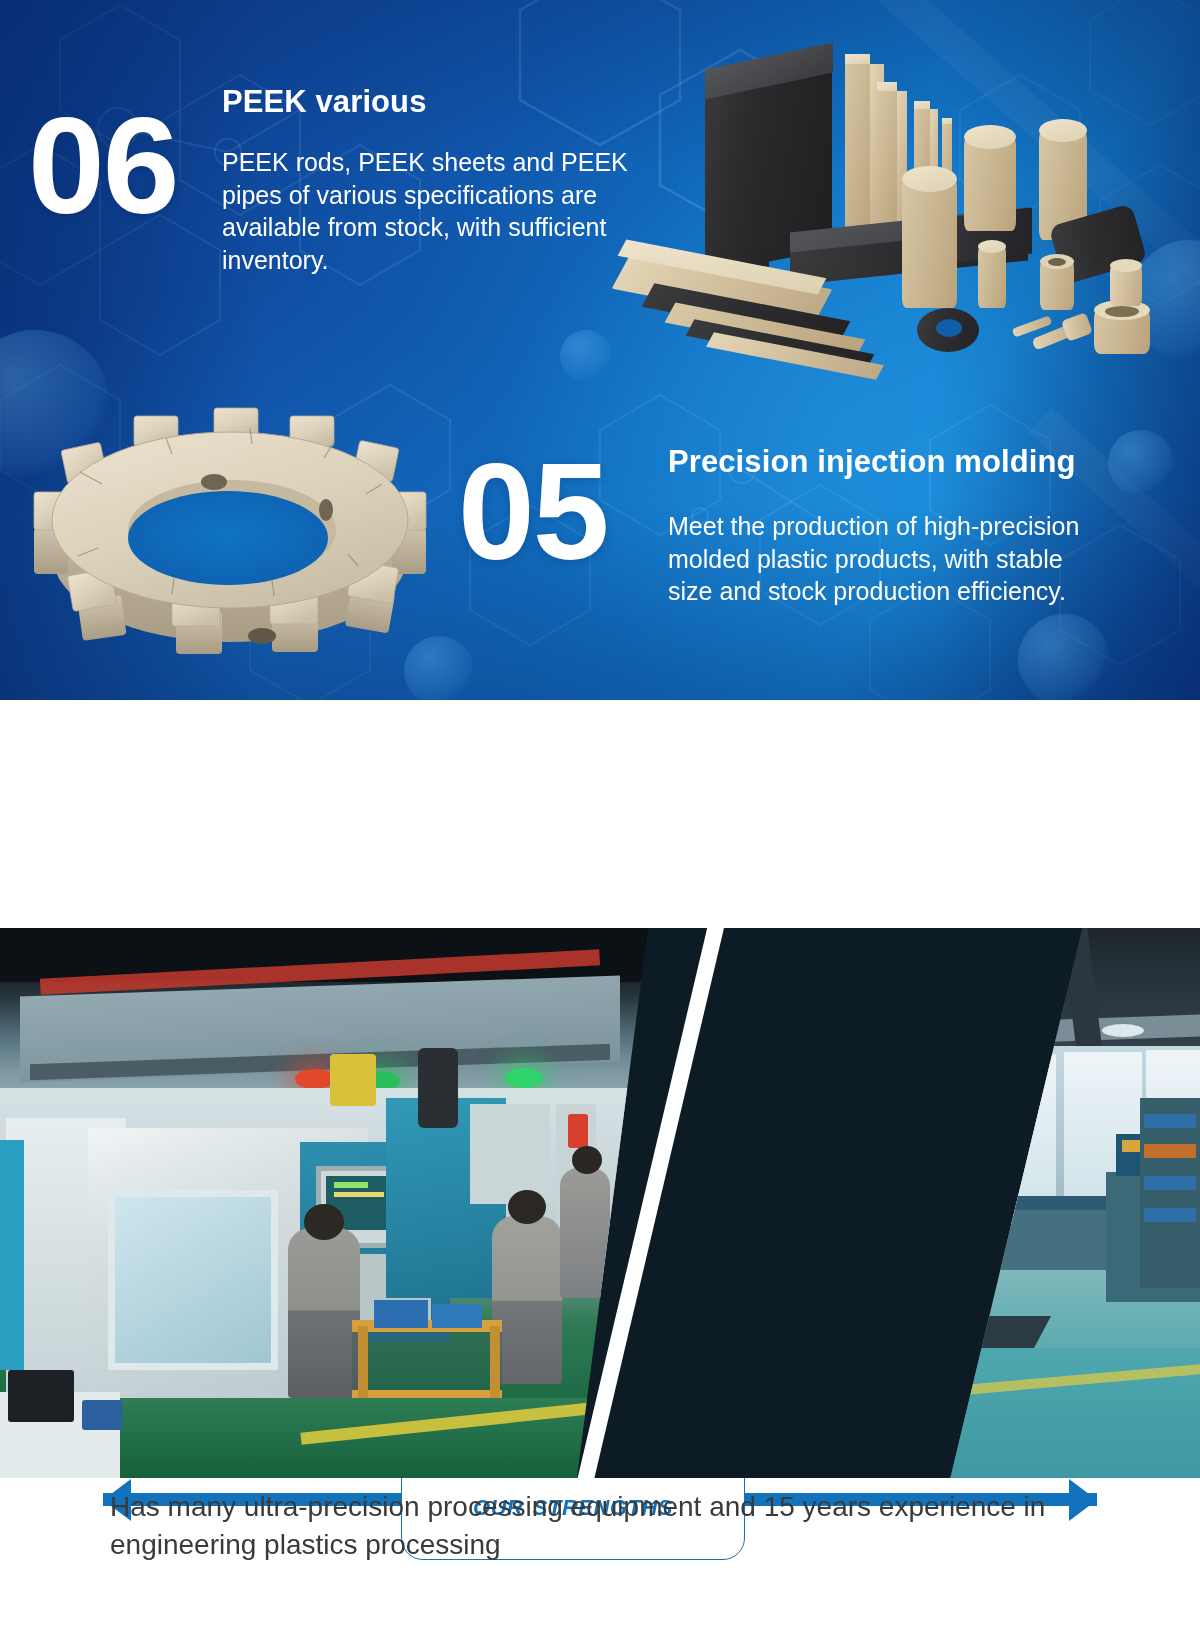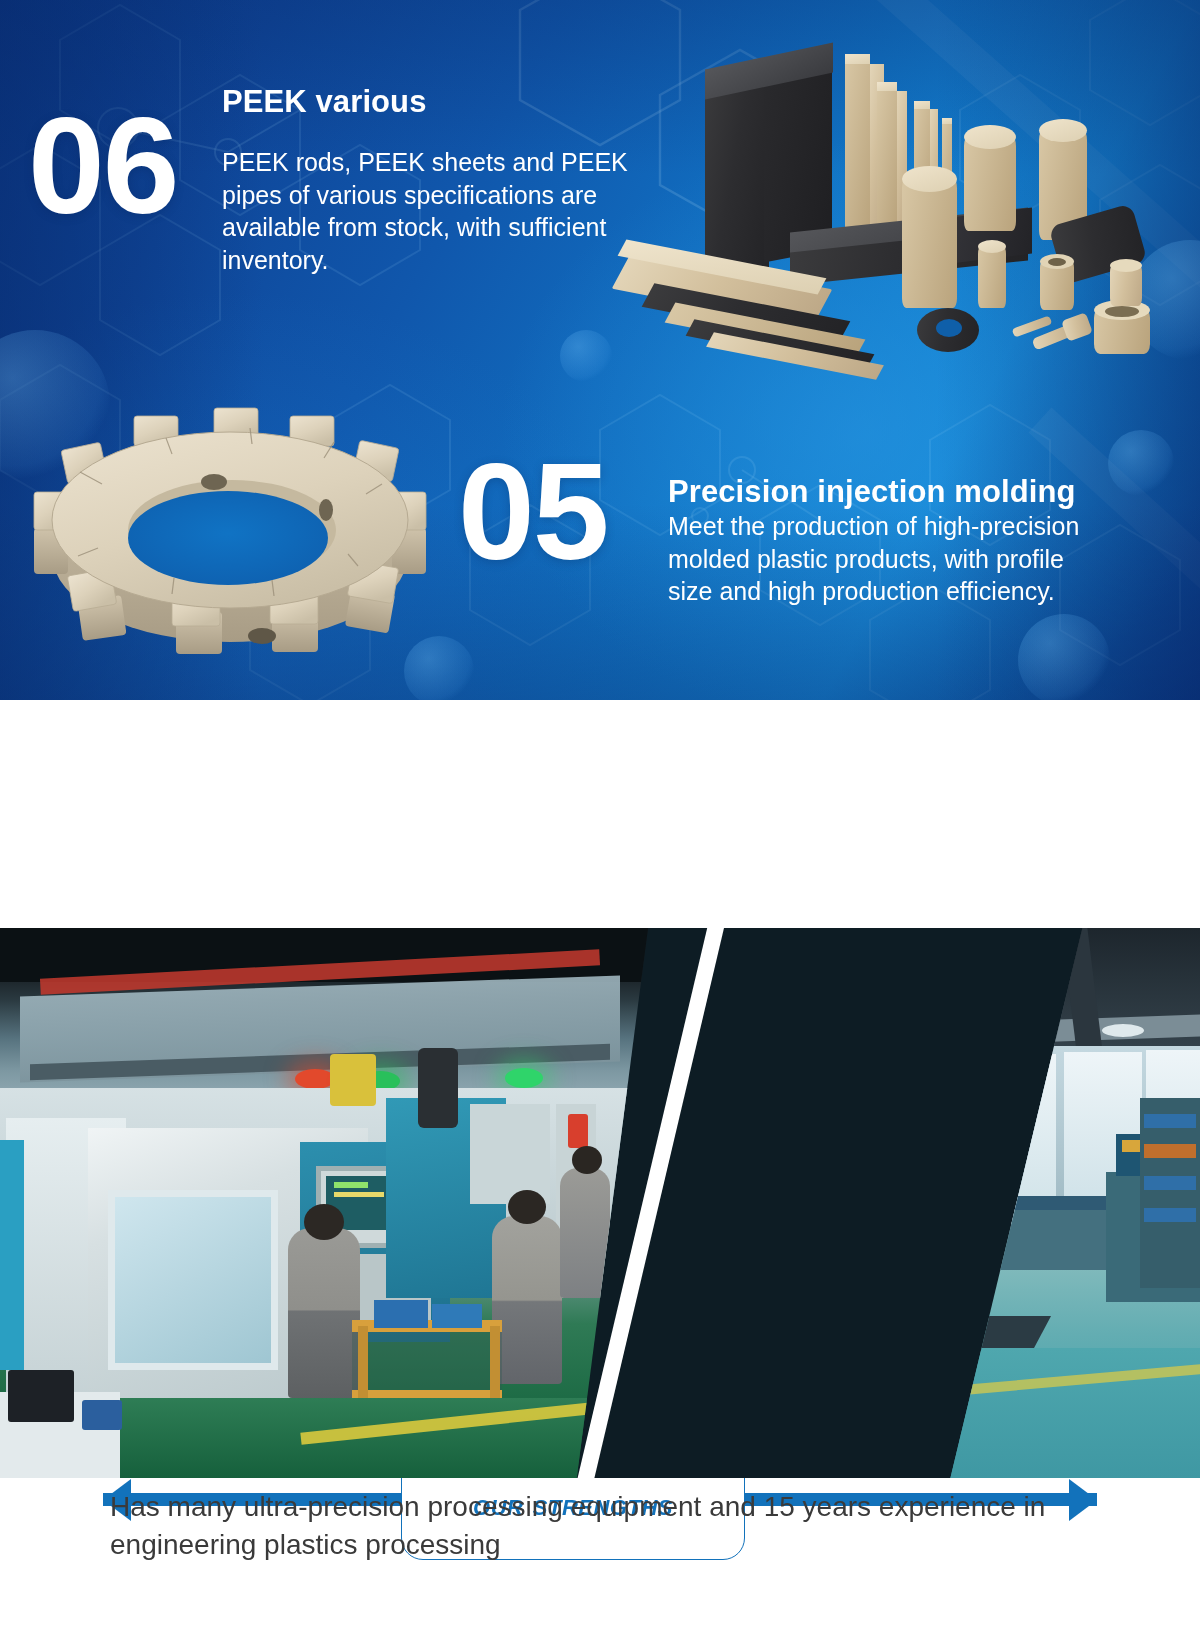--- a/index.html
+++ b/index.html
@@ -316,22 +316,22 @@
             <line x1="-58" y1="74" x2="-56" y2="58"></line>
             <line x1="44" y1="76" x2="42" y2="60"></line>
             <line x1="128" y1="46" x2="118" y2="34"></line>
           </g>
         </g>
       </svg>
     </div>
 
     <div class="numblock">
       <div class="bignum" style="left:458px; top:442px;">05</div>
-      <div class="blk-title" style="left:668px; top:474px;text-align:right;">Precision injection molding</div>
-      <div class="blk-body" style="left:668px; top:510px; width:426px;">Meet the production of high-precision molded plastic products, with profile size and high production efficiency.</div>
+      <div class="blk-title" style="left:668px; top:444px;text-align:right;">Precision injection molding</div>
+      <div class="blk-body" style="left:668px; top:510px; width:426px;">Meet the production of high-precision molded plastic products, with stable size and stock production efficiency.</div>
     </div>
   </div>
 
   <div class="strengths">
     <div class="arrow-line"></div>
     <div class="arrow-head left"></div>
     <div class="arrow-head right"></div>
     <div class="strength-box">
       <span class="strength-text">Our strengths</span>
     </div>

